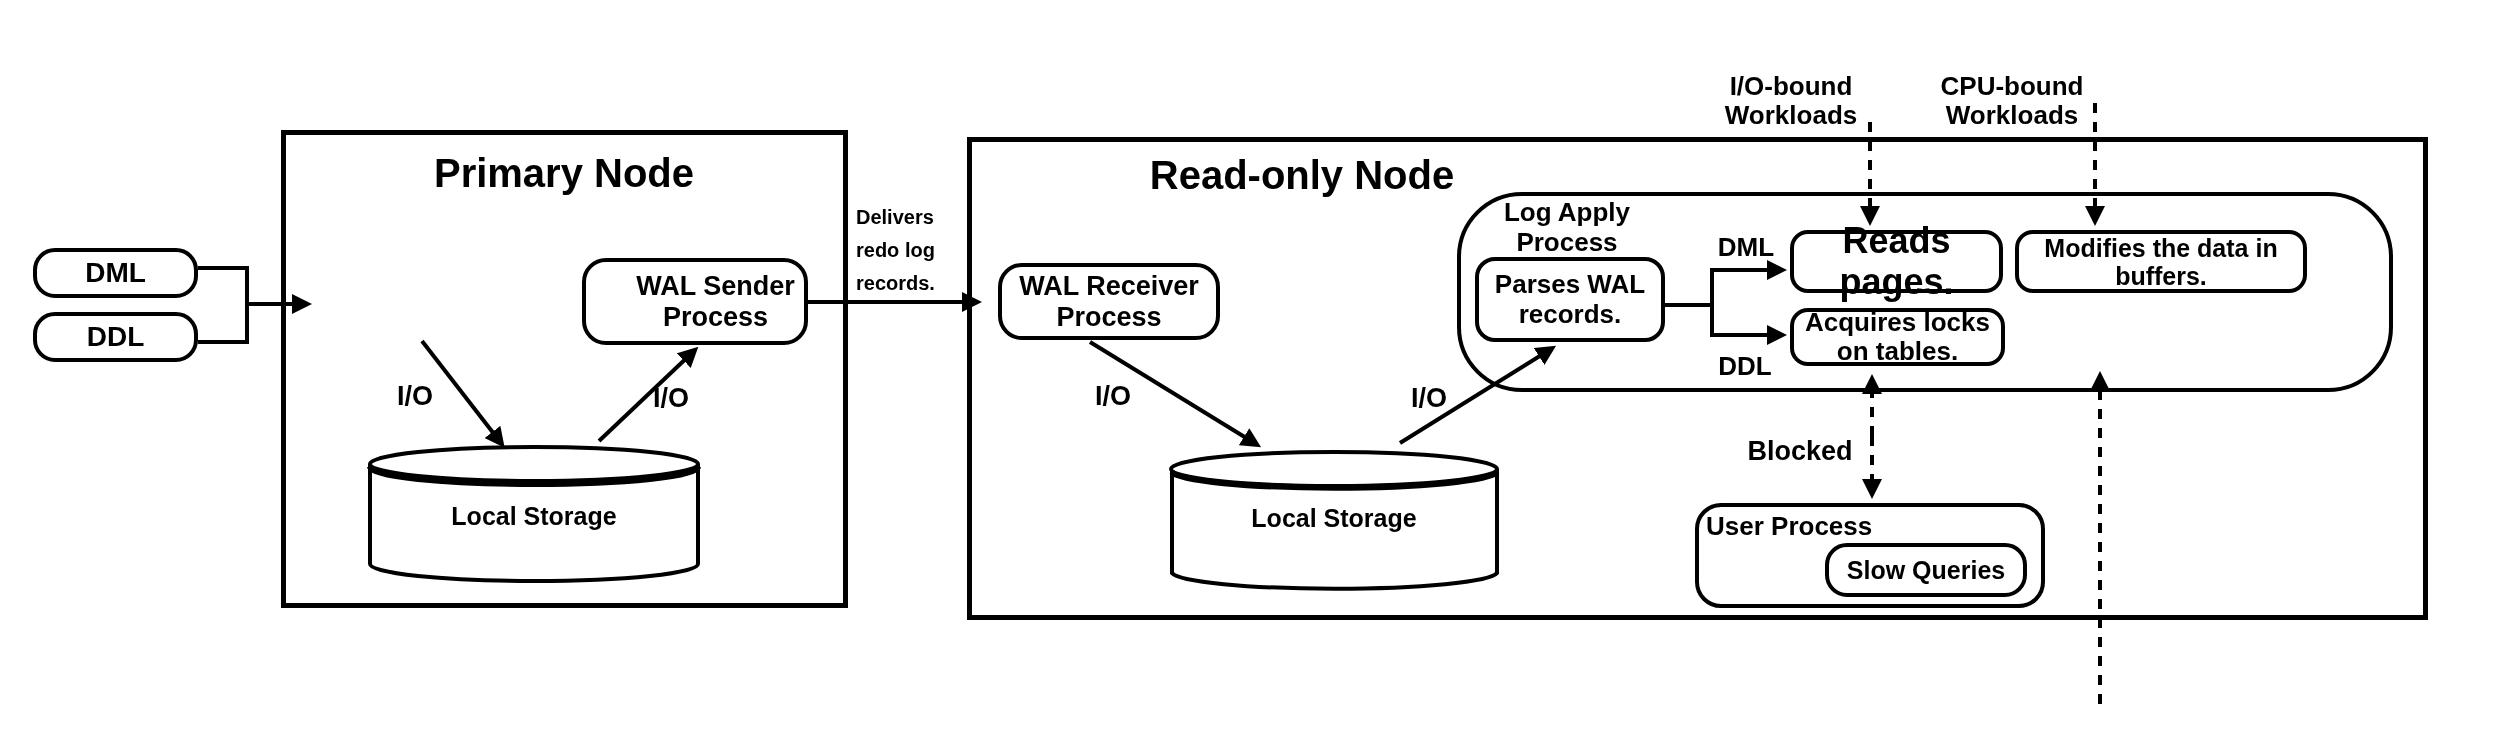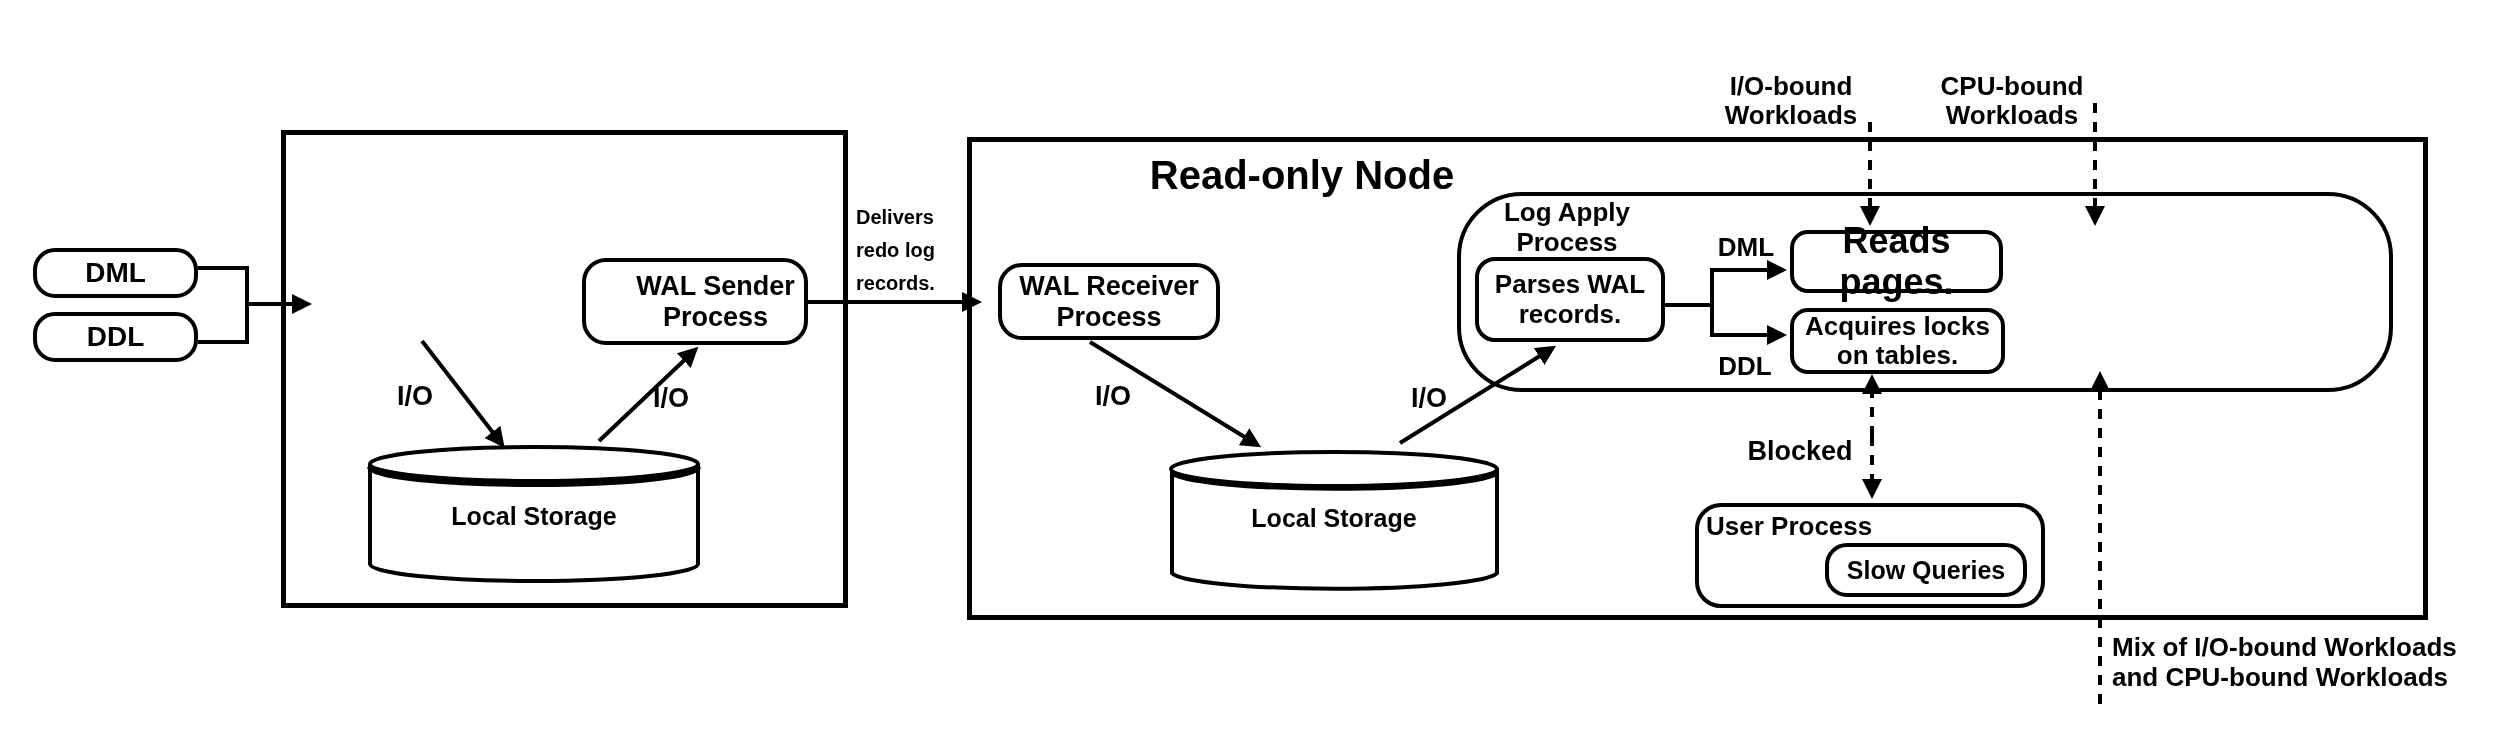--- a/index.html
+++ b/index.html
@@ -79,26 +79,29 @@
 
   <div class="box" style="left:582px;top:258px;width:226px;height:87px;border-radius:24px;font-size:27px;padding-left:41px;">WAL Sender
 Process</div>
 
   <div class="box" style="left:998px;top:263px;width:222px;height:77px;border-radius:24px;font-size:27px;">WAL Receiver
 Process</div>
 
   <div class="box" style="left:1475px;top:257px;width:190px;height:85px;border-radius:20px;font-size:26px;">Parses WAL
 records.</div>
   <div class="box" style="left:1790px;top:230px;width:213px;height:63px;border-radius:18px;font-size:36px;">Reads pages.</div>
-  <div class="box" style="left:1790px;top:308px;width:215px;height:66px;border-radius:18px;font-size:26px;">Acquires locks
+  <div class="box" style="left:1790px;top:308px;width:215px;height:58px;border-radius:18px;font-size:26px;">Acquires locks
 on tables.</div>
+  <div class="box" style="left:2015px;top:230px;width:292px;height:63px;border-radius:18px;font-size:25px;">Modifies the data in
+buffers.</div>
 
   <div class="box" style="left:1695px;top:503px;width:350px;height:105px;border-radius:26px;background:#fff;"></div>
   <div class="box" style="left:1825px;top:543px;width:202px;height:54px;border-radius:22px;font-size:25px;">Slow Queries</div>
 
+  <div class="lbl ctr" style="left:564px;top:150px;font-size:40px;">Primary Node</div>
   <div class="lbl ctr" style="left:1302px;top:152px;font-size:40px;">Read-only Node</div>
   <div class="lbl ctr" style="left:1567px;top:197px;font-size:26px;line-height:30px;">Log Apply
 Process</div>
 
   <div class="lbl ctr" style="left:415px;top:381px;font-size:27px;">I/O</div>
   <div class="lbl ctr" style="left:671px;top:383px;font-size:27px;">I/O</div>
   <div class="lbl ctr" style="left:1113px;top:381px;font-size:27px;">I/O</div>
   <div class="lbl ctr" style="left:1429px;top:383px;font-size:27px;">I/O</div>
 
   <div class="lbl ctr" style="left:534px;top:502px;font-size:25px;">Local Storage</div>
@@ -113,16 +116,14 @@
 
   <div class="lbl ctr" style="left:1791px;top:72px;font-size:26px;line-height:29px;">I/O-bound
 Workloads</div>
   <div class="lbl ctr" style="left:2012px;top:72px;font-size:26px;line-height:29px;">CPU-bound
 Workloads</div>
 
   <div class="lbl ctr" style="left:1800px;top:436px;font-size:27px;">Blocked</div>
 
   <div class="lbl" style="left:1706px;top:512px;font-size:26px;">User Process</div>
 
-  <div class="lbl" style="left:2112px;top:632px;font-size:26px;line-height:30px;">Mix of I/O-bound Workloads
-and CPU-bound Workloads</div>
 
 </div>
 
 </body></html>

